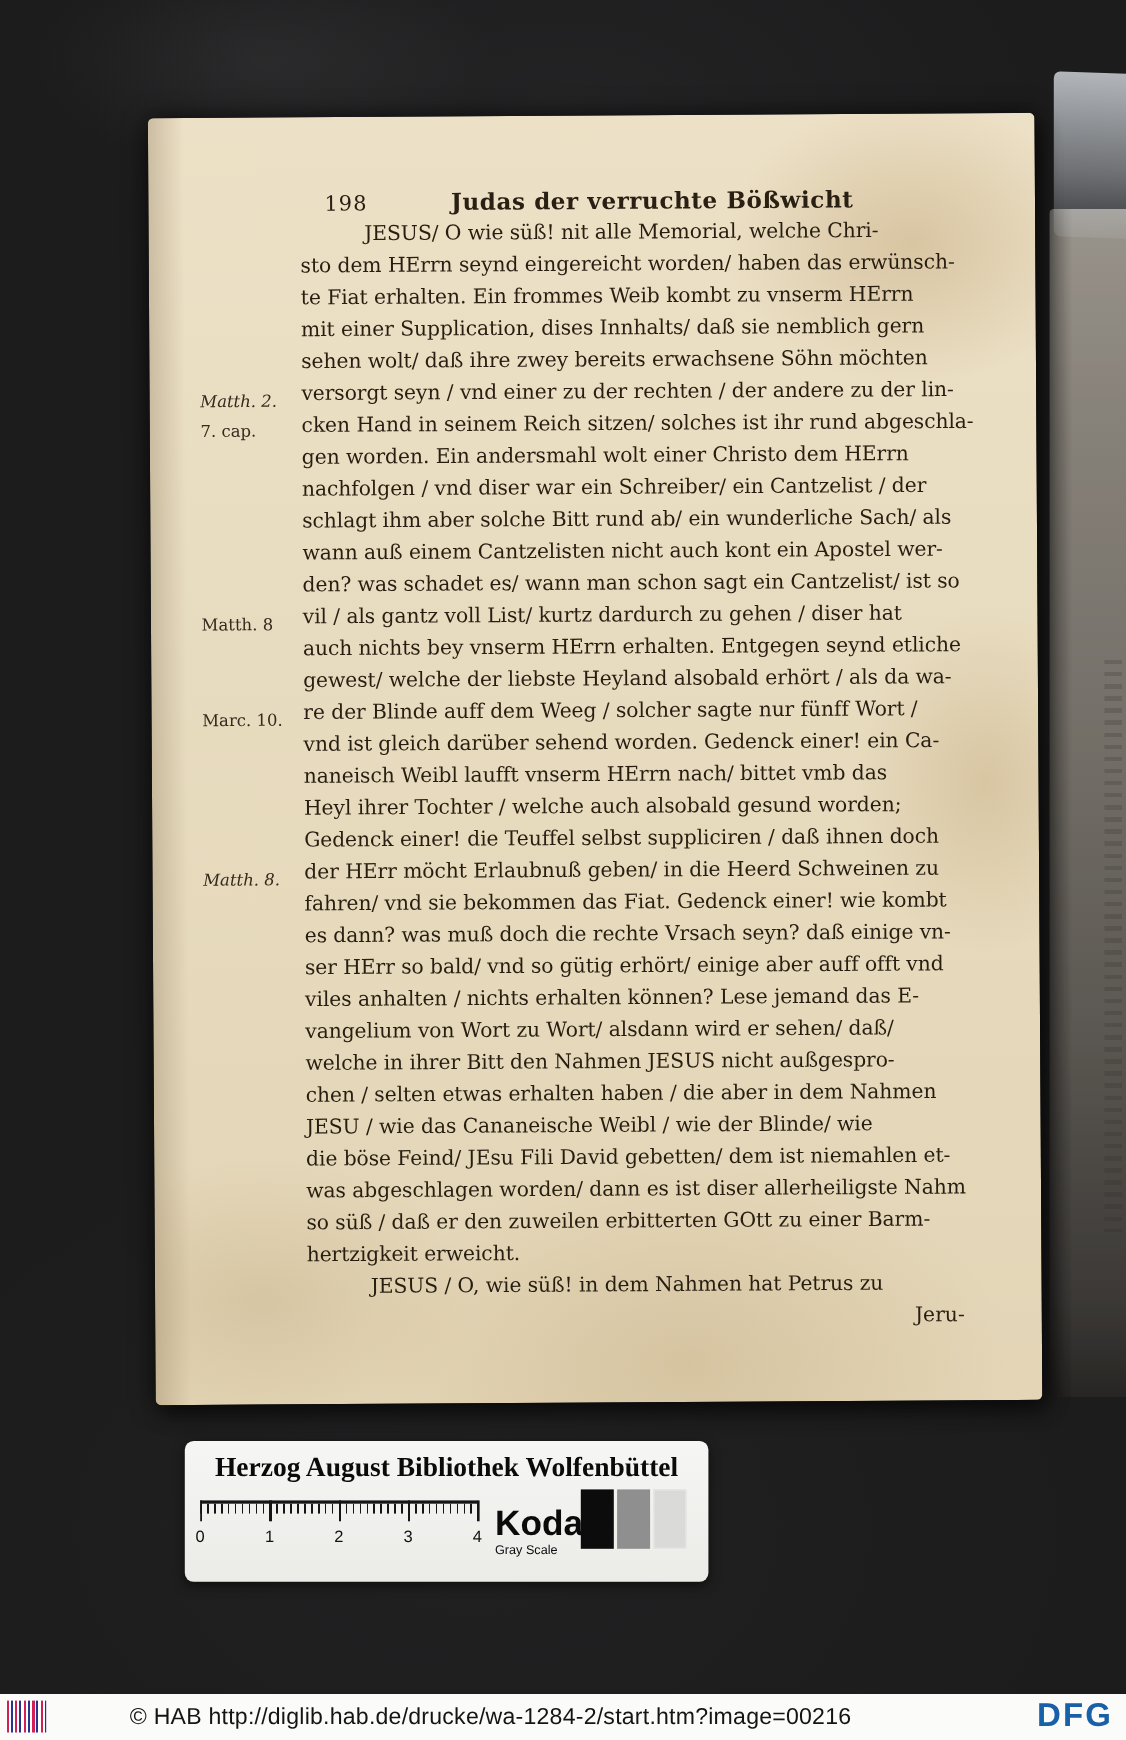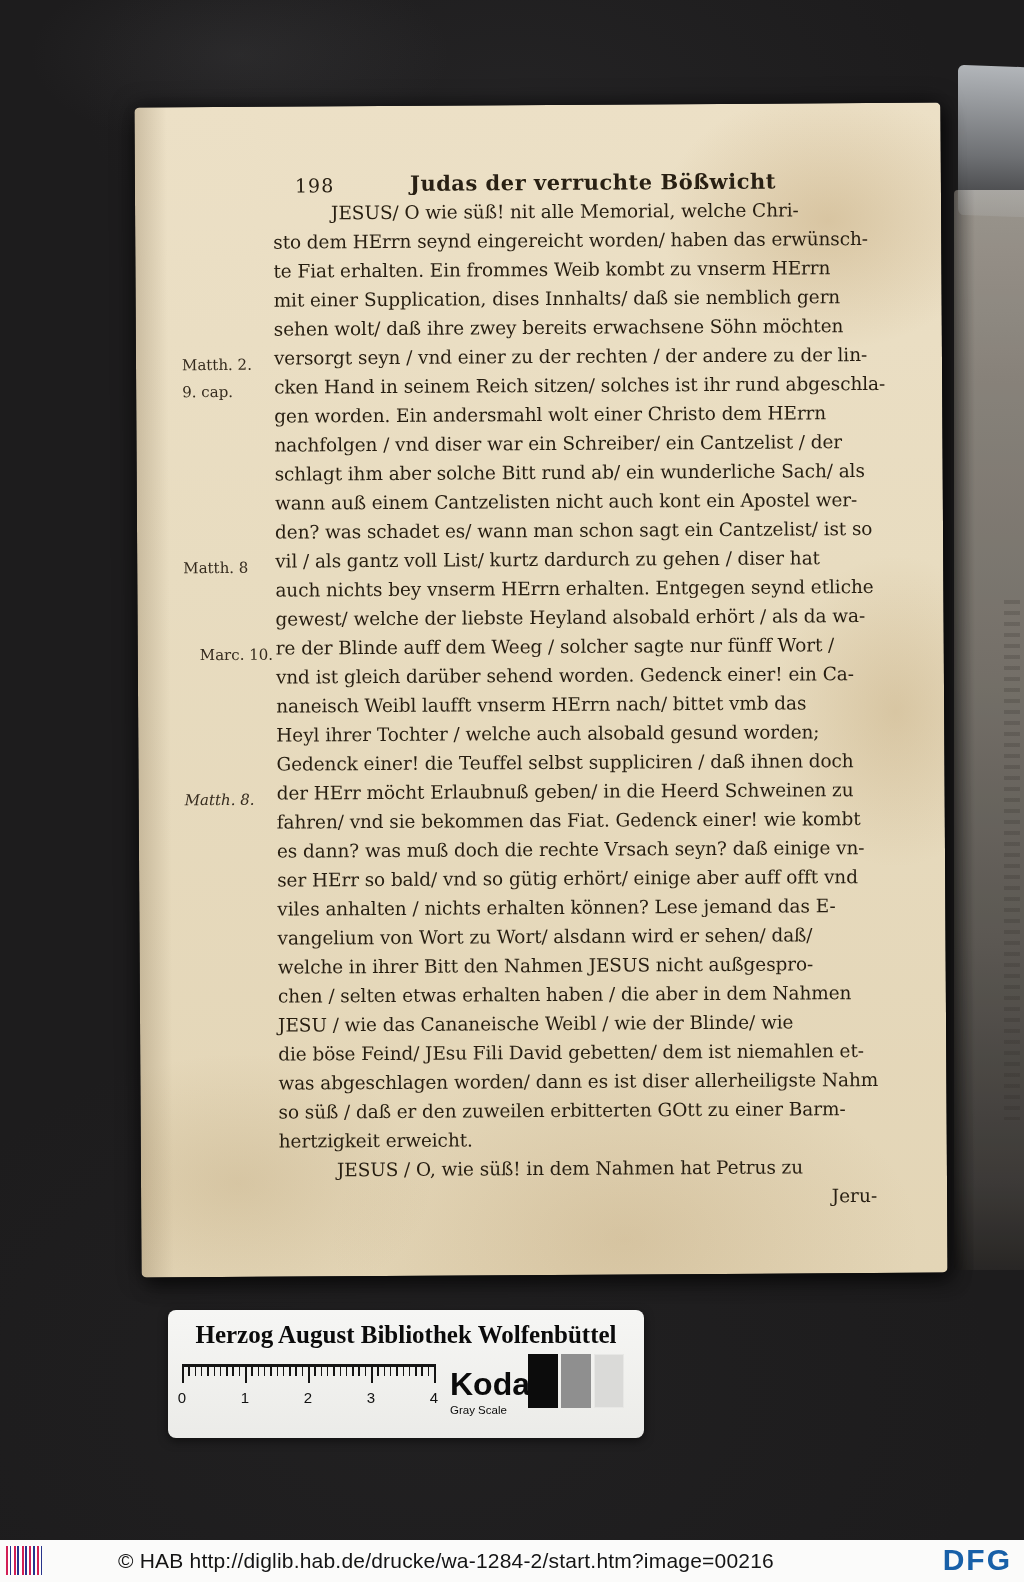--- a/index.html
+++ b/index.html
@@ -132,27 +132,27 @@
   <div class="book-edge"></div>
   <div class="ghost-marks"></div>
   <div class="clamp"></div>
 
   <div class="page">
     <div class="page-number">198</div>
     <div class="running-title">Judas der verruchte Bößwicht</div>
 
     <div class="margin-notes">
 
-        <div class="margin-note" style="top: 249px;">Matth. 2.</div>
-
-        <div class="margin-note" style="top: 276px;">9. cap.</div>
+        <div class="margin-note" style="top: 249px; font-style: italic;">Matth. 2.</div>
+
+        <div class="margin-note" style="top: 276px;">7. cap.</div>
 
         <div class="margin-note" style="top: 452px;">Matth. 8</div>
 
-        <div class="margin-note" style="top: 539px; margin-left: 16px;">Marc. 10.</div>
+        <div class="margin-note" style="top: 539px;">Marc. 10.</div>
 
         <div class="margin-note" style="top: 684px; font-style: italic;">Matth. 8.</div>
       </div>
 
     <div class="text-block">
       <div class="text-lines">
 
           <div class="line">JESUS/ O wie süß! nit alle Memorial, welche Chri-</div>
 
           <div class="line">sto dem HErrn seynd eingereicht worden/ haben das erwünsch-</div>

